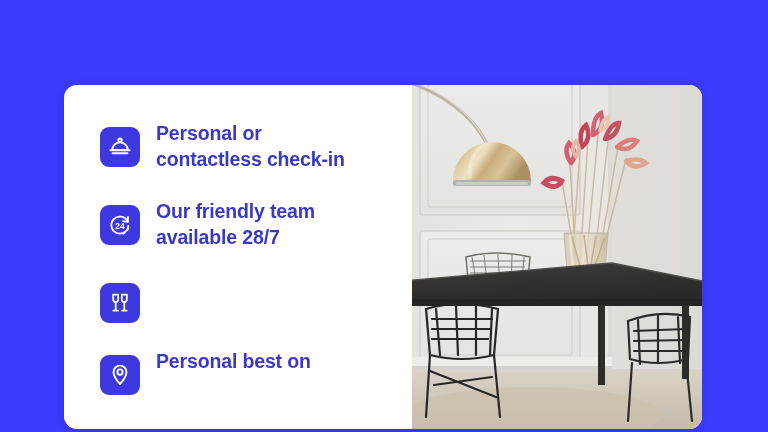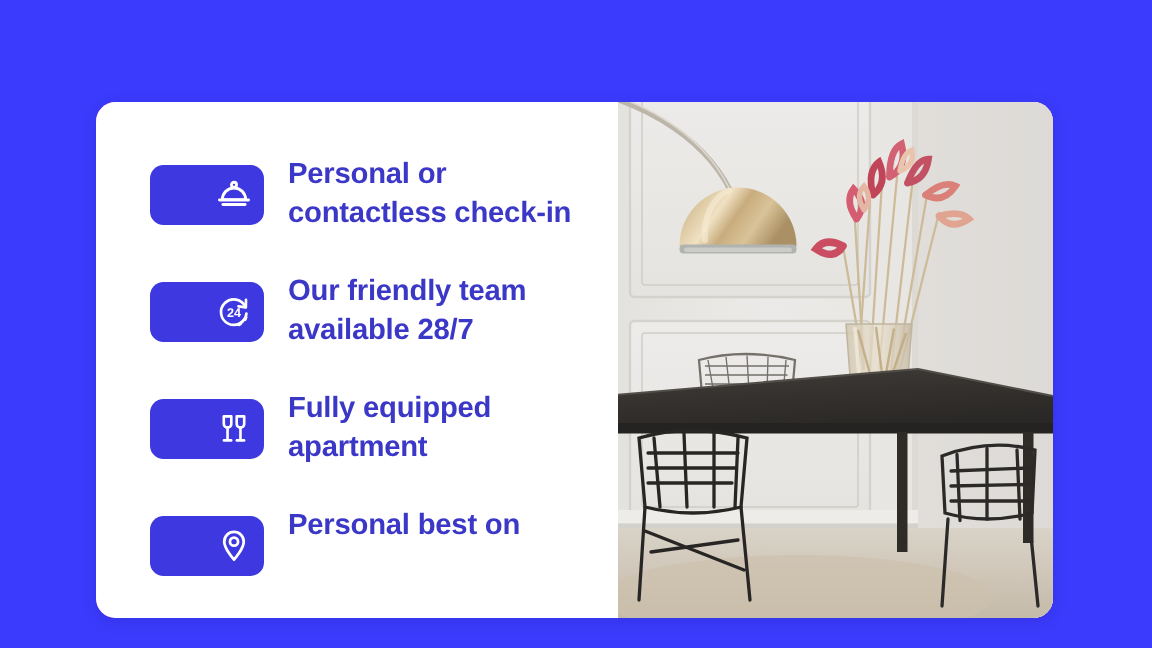--- a/index.html
+++ b/index.html
@@ -18,21 +18,21 @@
     position: relative;
     width: 768px;
     height: 432px;
     background: #3b3bfd;
   }
 
   
   #card {
     position: absolute;
     left: 64px;
-    top: 68px;
+    top: 85px;
     width: 638px;
     height: 344px;
     border-radius: 13px;
     overflow: hidden;
     background: #d946ef;
     display: flex;
     box-shadow: 0 2px 10px rgba(20, 20, 120, 0.18);
   }
 
   
@@ -54,21 +54,20 @@
   .feature-icon-tile {
     flex: 0 0 auto;
     width: 40px;
     height: 40px;
     border-radius: 9px;
     background: #3e38e0;
     display: flex;
     align-items: center;
     justify-content: center;
     margin-top: 6px;
-    padding-left: 36px;
   }
   .feature-icon-tile svg { display: block; }
 
   .feature-text {
     margin-left: 16px;
     color: #3b38c8;
     font-size: 19.5px;
     font-weight: bold;
     line-height: 1.33;
     letter-spacing: -0.15px;
@@ -134,24 +133,20 @@
           <svg width="26" height="26" viewBox="0 0 26 26" aria-hidden="true">
             <g fill="none" stroke="#ffffff" stroke-width="1.75" stroke-linecap="round" stroke-linejoin="round">
               <path d="M6.2 4.6h5.0v5.0a2.5 2.5 0 0 1-5.0 0z"></path>
               <line x1="8.7" y1="12.1" x2="8.7" y2="20.0"></line>
               <line x1="6.3" y1="20.6" x2="11.1" y2="20.6"></line>
               <path d="M14.8 4.6h5.0v5.0a2.5 2.5 0 0 1-5.0 0z"></path>
               <line x1="17.3" y1="12.1" x2="17.3" y2="20.0"></line>
               <line x1="14.9" y1="20.6" x2="19.7" y2="20.6"></line>
             </g>
           </svg>
-        </div>
-        <div class="feature-text">
-          <span class="line">Fully equipped</span>
-          <span class="line">apartment</span>
         </div>
       </div>
 
       <div class="feature-row">
         <div class="feature-icon-tile">
           <svg width="26" height="26" viewBox="0 0 26 26" aria-hidden="true">
             <g fill="none" stroke="#ffffff" stroke-width="1.85" stroke-linecap="round" stroke-linejoin="round">
               <path d="M13 3.6c-3.6 0-6.5 2.9-6.5 6.5 0 4.7 6.5 12.0 6.5 12.0s6.5-7.3 6.5-12.0c0-3.6-2.9-6.5-6.5-6.5z"></path>
               <circle cx="13" cy="10.1" r="2.7"></circle>
             </g>

